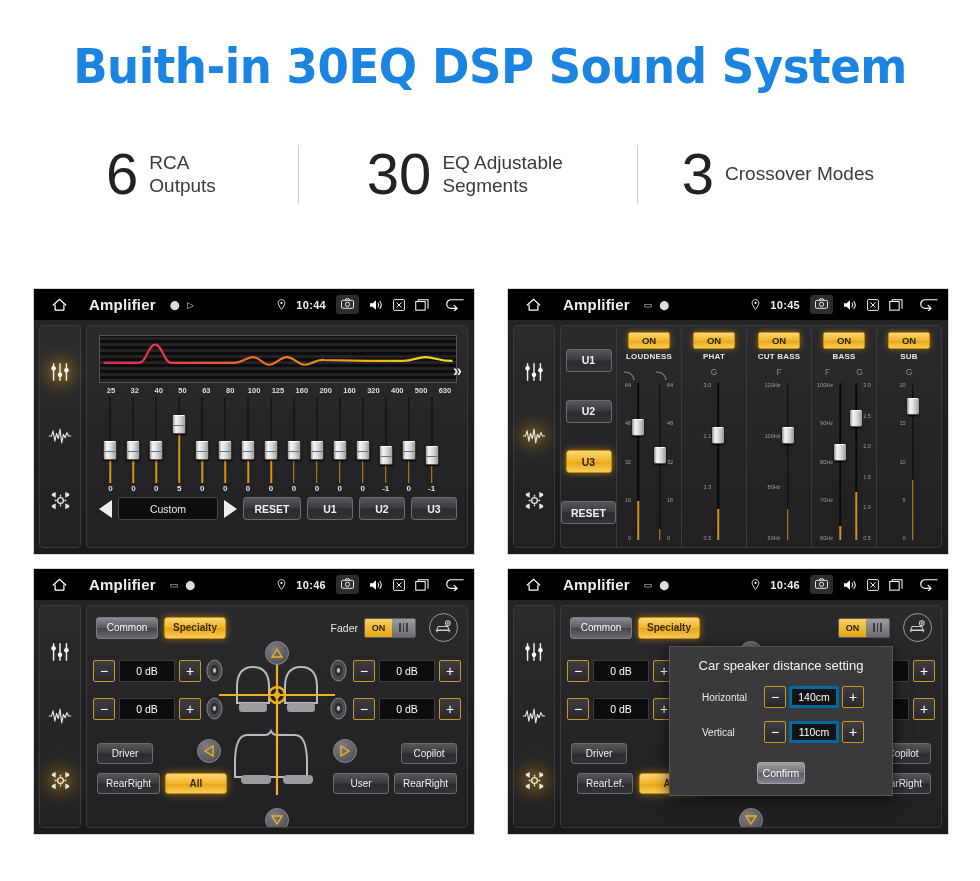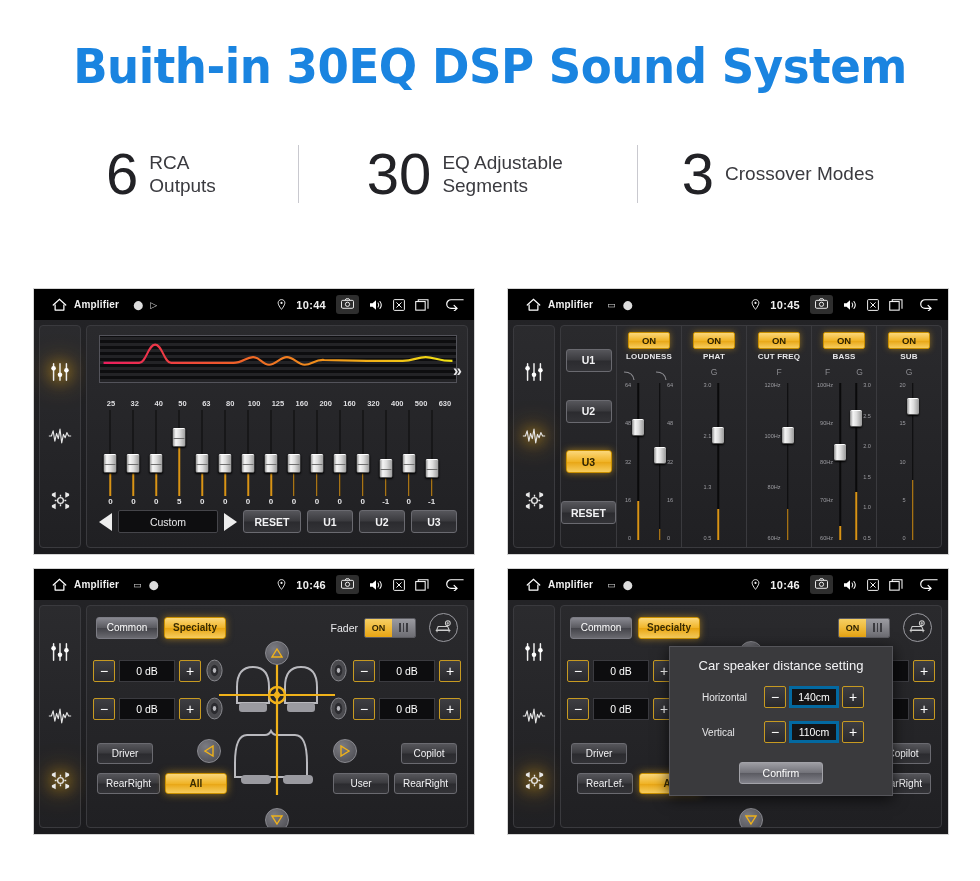--- a/index.html
+++ b/index.html
@@ -78,21 +78,21 @@
     height: 31px;
     background: #000;
     display: flex;
     align-items: center;
     padding: 0 10px;
     color: #f0f0f0;
     font-size: 11px;
     position: relative;
   }
   .sb-home { width: 30px; display:flex; justify-content:center; }
-  .sb-title { font-weight: bold; font-size: 10px; letter-spacing:0.2px;}
+  .sb-title { font-weight: bold; font-size: 15px; margin-left: 15px; letter-spacing:0.2px;}
   .sb-mini { display:flex; gap:7px; margin-left: 14px; align-items:center; color:#ddd; font-size:9px;}
   .sb-right { margin-left:auto; display:flex; align-items:center; gap:10px;text-align:center; }
   .sb-time { font-size: 11px; font-weight: bold; letter-spacing:0.3px;}
   .sb-ico { display:flex; align-items:center; justify-content:center; }
   .sb-cam-wrap { background:#2e2e2e; padding:3px 5px; border-radius:3px; }
 
   
   .ui-body {
     position:absolute; left:0; right:0; top:31px; bottom:0;
     background: linear-gradient(180deg,#232326 0%, #1b1b1e 100%);
@@ -127,21 +127,21 @@
     height: 48px;
     background:
       repeating-linear-gradient(0deg, #232326 0 3px, #0d0d0f 3px 6px),
       repeating-linear-gradient(90deg, #232326 0 3px, #0d0d0f 3px 6px);
     background-color:#0b0b0c;
     border:1px solid #53535a;
     position:relative;
   }
   .eq-graph svg { position:absolute; inset:0; width:100%; height:100%; }
   .eq-freqs {
-    display:flex; margin: 16px 10px 0 12px;
+    display:flex; margin: 3px 10px 0 12px;
     font-size: 7.5px; color:#dfdfe2; font-weight:bold;
   }
   .eq-freqs span { flex:1; text-align:center; }
   .eq-sliders {
     display:flex; margin: 2px 24px 0 12px; height: 96px; position:relative;
   }
   .eq-col { flex:1; display:flex; flex-direction:column; align-items:center; position:relative; height:96px;}
   .eq-track {
     position:relative; width:14px; height:86px;
   }
@@ -308,21 +308,21 @@
   .dlg-title { text-align:center; color:#f2f2f4; font-size:13px; }
   .dlg-row { display:flex; align-items:center; margin-top:13px; padding-left:32px; gap:10px;}
   .dlg-lbl { font-size:10px; color:#e8e8ea; width:52px; }
   .dlg-stepper { display:flex; align-items:center; gap:3px;}
   .dlg-val {
     width:50px;height:22px;background:#141416;border:3px solid #0369a1;
     color:#fff;font-size:10.5px;display:flex;align-items:center;justify-content:center;
   }
   .dlg-confirm {
     position:absolute; left:50%; bottom:11px; transform:translateX(-50%);
-    width:84px;height:22px;border-radius:3px;
+    width:48px;height:22px;border-radius:3px;
     background: linear-gradient(180deg,#9d9da3 0%,#73737a 48%,#5b5b62 52%,#82828a 100%);
     border:1px solid #a2a2a8; color:#fff; font-size:10.5px;
     display:flex;align-items:center;justify-content:center;
   }
 </style>
 </head>
 <body>
 
 <div class="hero-title">Buith-in 30EQ DSP Sound System</div>
 
@@ -751,21 +751,21 @@
                       </div>
                       <div class="xo-rail">
                         <div class="xo-fill" style="height:31px"></div>
                         <div class="xo-knob" style="top:46px"></div>
                       </div>
                     </div>
                   </div>
                 </div>
                 <div class="xo-col">
                   <div class="xo-on">ON</div>
-                  <div class="xo-label">CUT FREQ</div>
+                  <div class="xo-label">CUT BASS</div>
                   <div class="xo-glabels">
                     <span class="xo-glabel">F</span>
                   </div>
                   <div class="xo-faders">
                     <div class="xo-fader">
                       <div class="xo-ticks">
                         <span>120Hz</span>
                         <span>100Hz</span>
                         <span>80Hz</span>
                         <span>60Hz</span>

